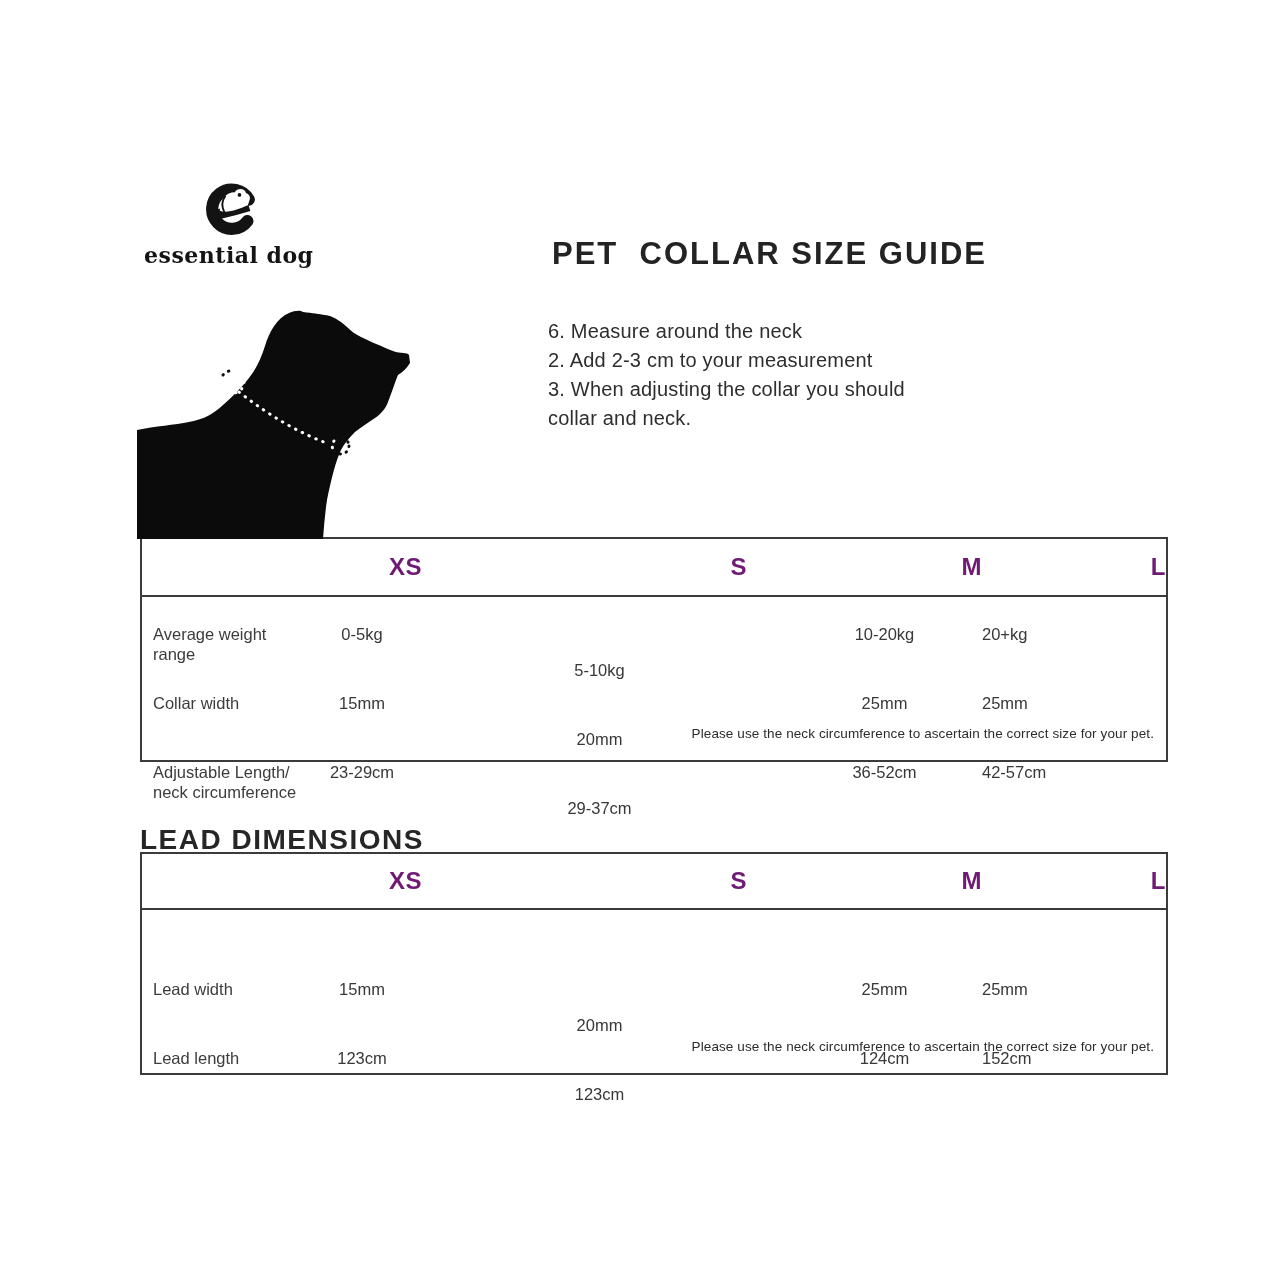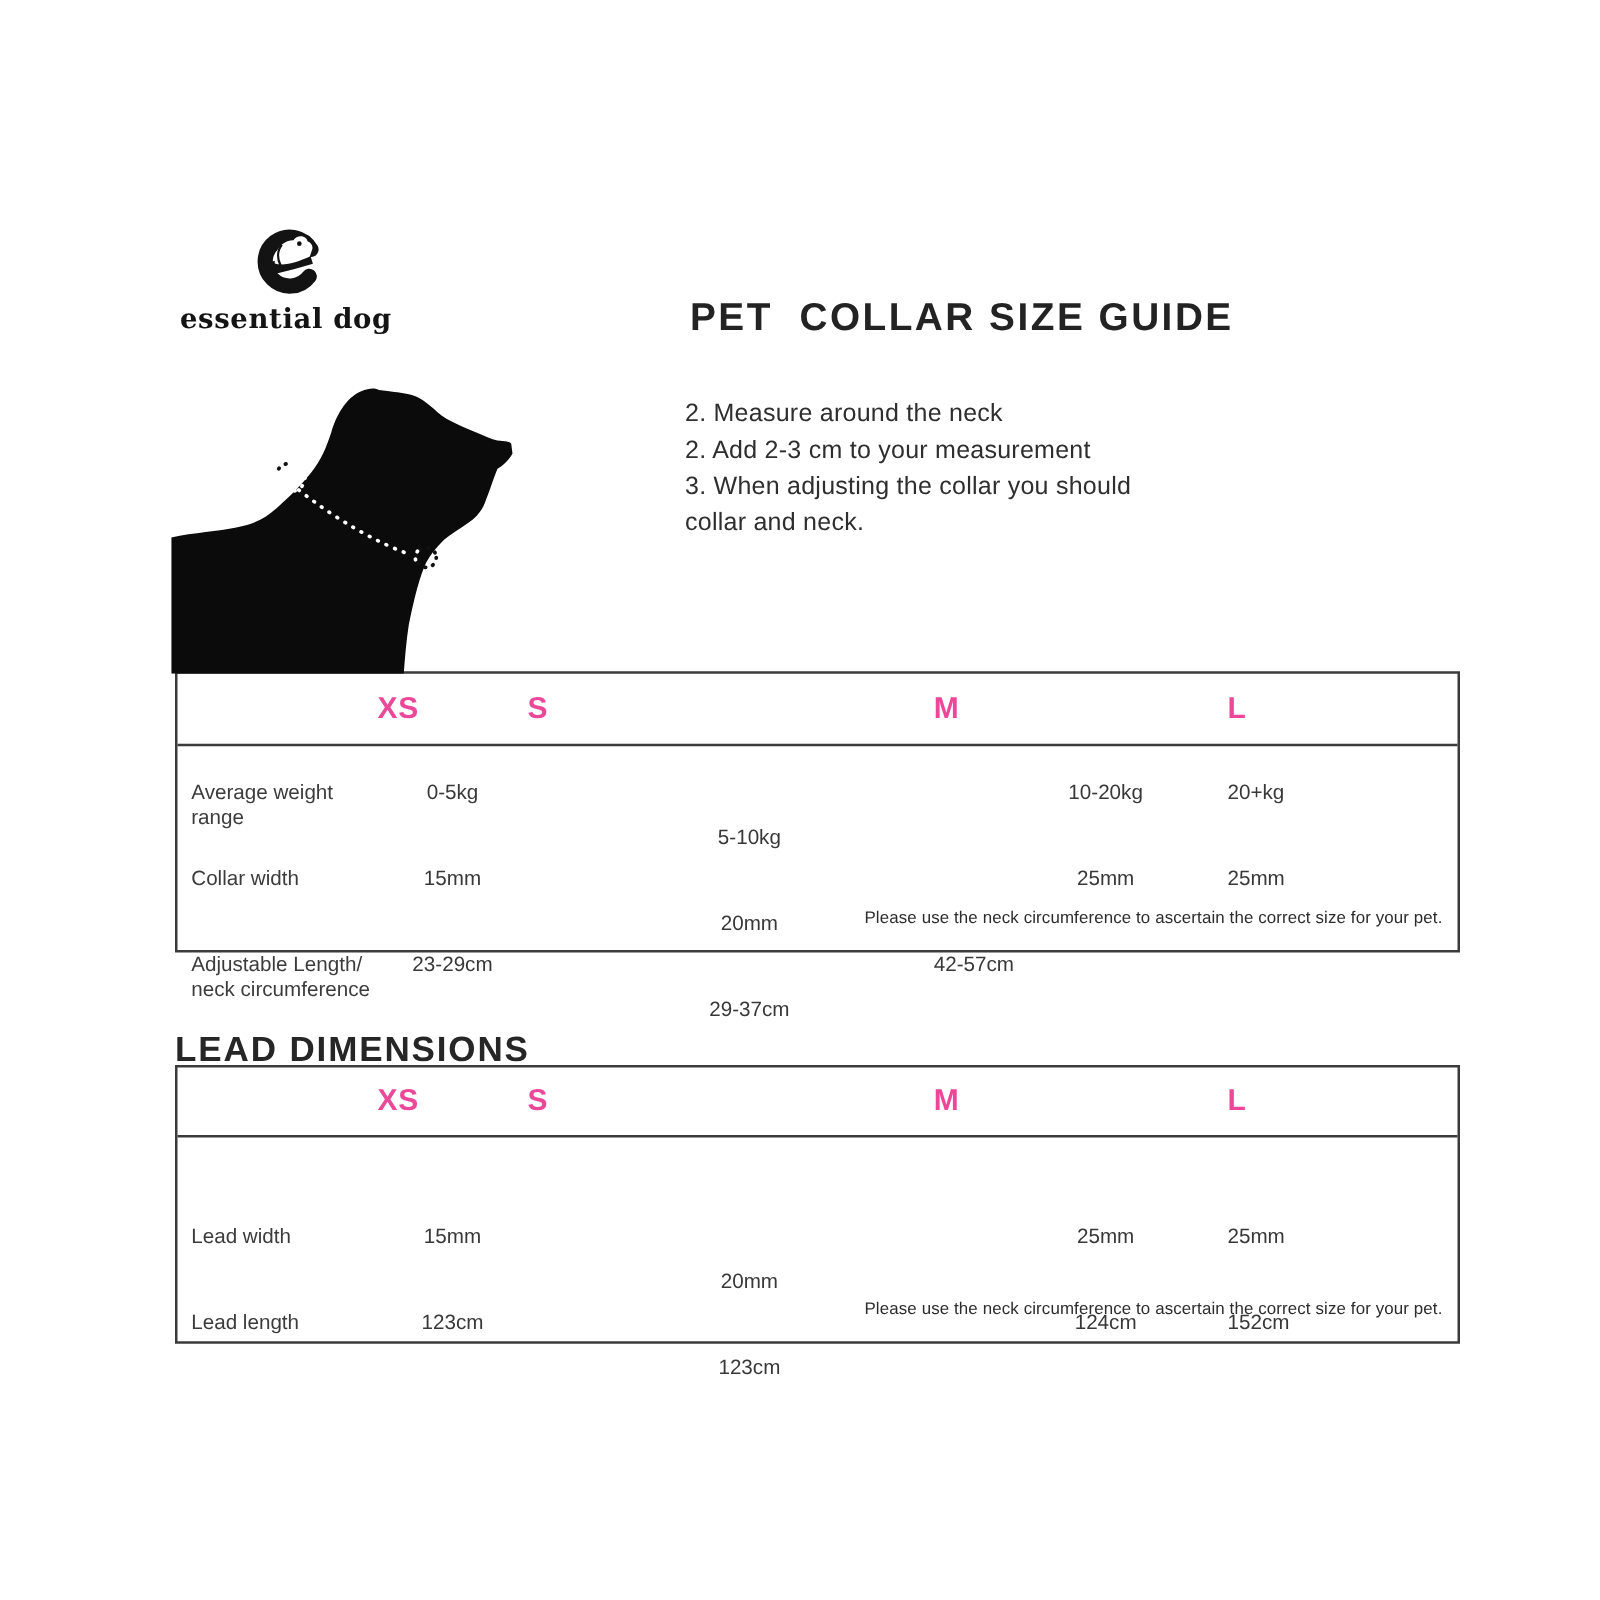--- a/index.html
+++ b/index.html
@@ -40,21 +40,21 @@
   }
   .collar-table{top:537px;height:225px;}
   .lead-table{top:852px;height:223px;}
   .t-header{
     display:grid;grid-template-columns:160px 120px 325px 235px 1fr;
     align-items:center;border-bottom:2px solid #3b3b3b;box-sizing:border-box;
   }
   .collar-table .t-header{height:58px;}
   .lead-table .t-header{height:56px;}
   .t-head-cell{
-    text-align:left;font-weight:bold;font-size:24px;color:#ec4899;letter-spacing:0.5px;
+    text-align:right;font-weight:bold;font-size:24px;color:#701a75;letter-spacing:0.5px;
   }
   .t-body{box-sizing:border-box;}
   .collar-table .t-body{padding-top:27px;}
   .lead-table .t-body{padding-top:69px;}
   .t-row{
     display:grid;grid-template-columns:160px 120px 325px 235px 1fr;
     margin-bottom:13px;font-size:16.5px;line-height:20px;color:#383838;
   }
   .t-row .c1{padding-left:11px;color:#3c3c3c;}
   .t-row .c2{text-align:center;}
@@ -91,21 +91,21 @@
       <path d="M 23 18 C 19 23 19 30 22 36" fill="none" stroke="#131313" stroke-width="2"></path>
 
       <circle cx="38" cy="17" r="2" fill="#131313"></circle>
     </svg>
     <div class="logo-text">essential dog</div>
   </div>
 
   <div class="main-title">PET  COLLAR SIZE GUIDE</div>
 
   <div class="instructions">
-    <div>2. Measure around the neck</div>
+    <div>6. Measure around the neck</div>
     <div>2. Add 2-3 cm to your measurement</div>
     <div>3. When adjusting the collar you should</div>
     <div>collar and neck.</div>
   </div>
 
   <div class="size-table collar-table">
     <div class="t-header">
       <div class="t-head-cell"></div>
       <div class="t-head-cell">XS</div>
       <div class="t-head-cell">S</div>
@@ -125,20 +125,21 @@
         <div class="c2">15mm</div>
         <div class="c3">20mm</div>
         <div class="c4">25mm</div>
         <div class="c5">25mm</div>
       </div>
       <div class="t-row">
         <div class="c1 pre">Adjustable Length/
 neck circumference</div>
         <div class="c2">23-29cm</div>
         <div class="c3">29-37cm</div>
+        <div class="c4">36-52cm</div>
         <div class="c5">42-57cm</div>
       </div>
     </div>
     <div class="t-note">Please use the neck circumference to ascertain the correct size for your pet.</div>
   </div>
 
   <div class="lead-title">LEAD DIMENSIONS</div>
 
   <div class="size-table lead-table">
     <div class="t-header">

